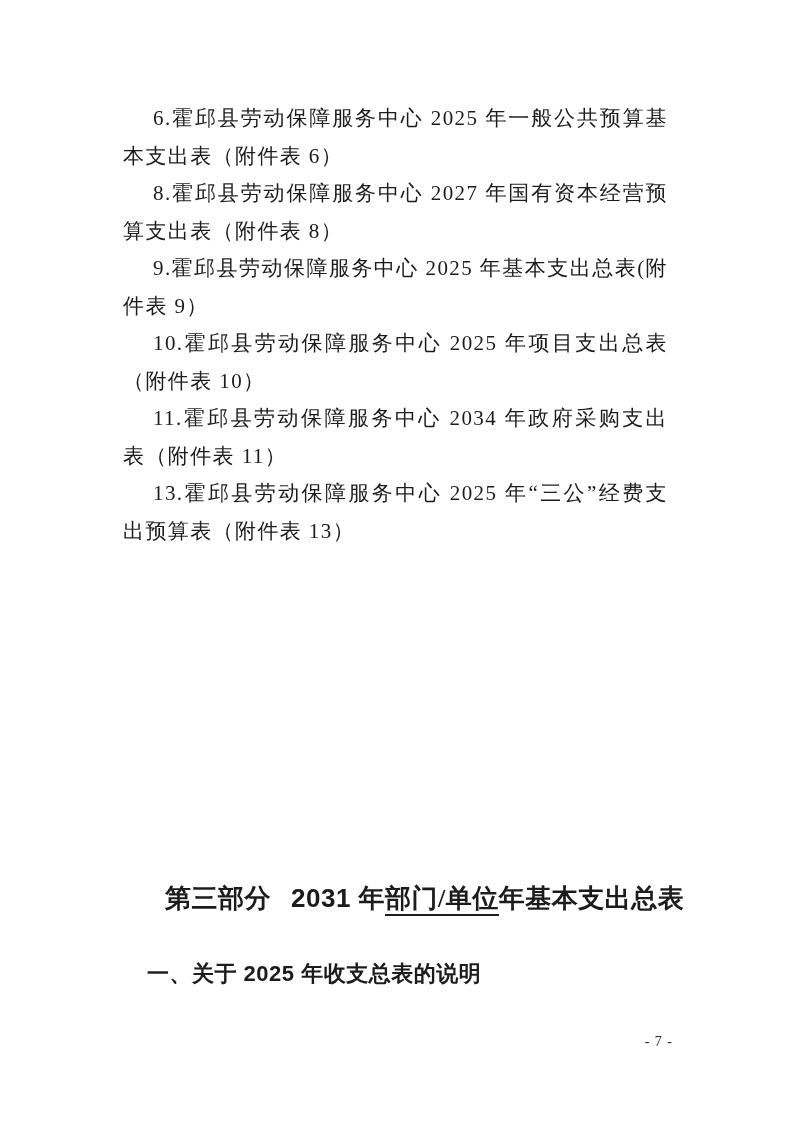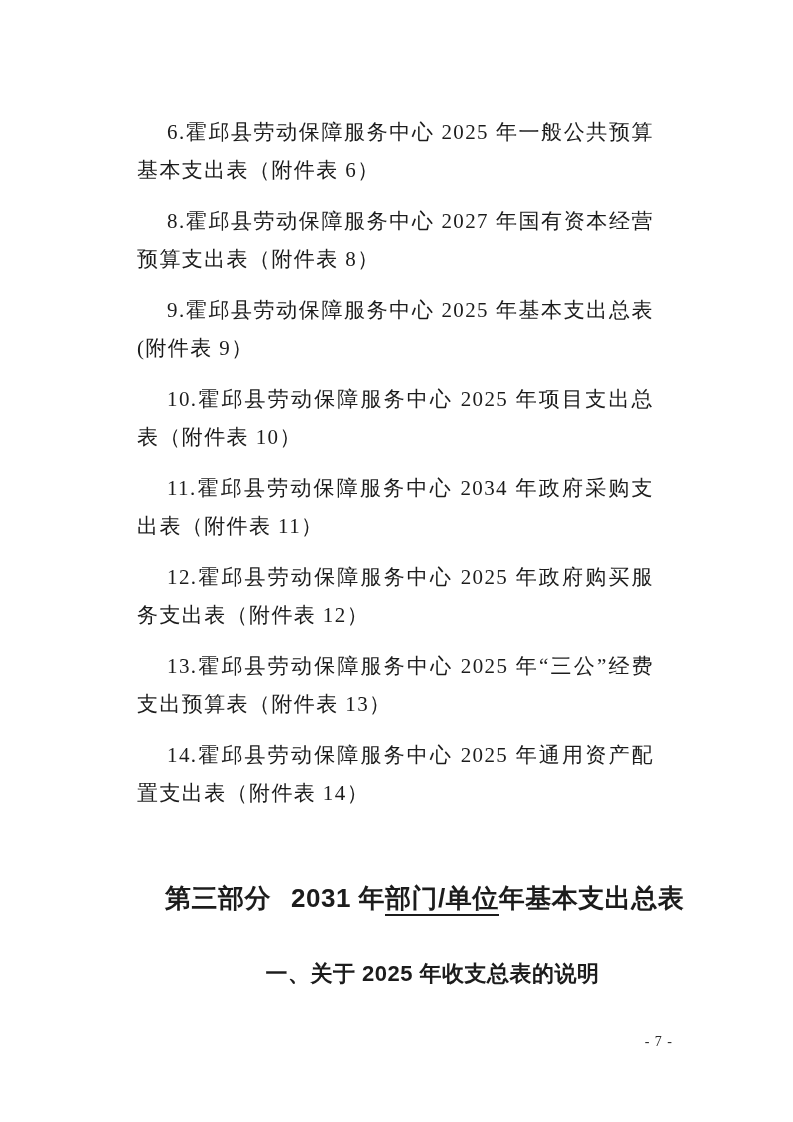--- a/index.html
+++ b/index.html
@@ -24,21 +24,21 @@
     font-size: 21px;
     line-height: 37.5px;
     letter-spacing: 1.4px;
     text-align: justify;
     text-justify: inter-character;
     line-break: strict;
     word-break: normal;
     overflow-wrap: normal;
   }
   .body-text p {
-    margin: 14px;
+    margin: 0;
     padding: 0;
     text-indent: 30px;
   }
   .section-heading {
     position: absolute;
     left: 123px;
     top: 879px;
     width: 560px;
     padding-left: 42px;
     box-sizing: border-box;
@@ -49,35 +49,35 @@
     letter-spacing: 0.5px;
     white-space: nowrap;
   }
   .heading-gap {
     display: inline-block;
     width: 20px;
   }
   .underlined {
     border-bottom: 2px solid currentColor;
     padding-bottom: 1px;
+    font-family: Liberation Serif, serif;
   }
   .sub-heading {
     position: absolute;
-    left: 140px;
+    left: 107px;
     top: 958px;
     width: 545px;
     padding-left: 40px;
     box-sizing: border-box;
     font-family: "Liberation Sans", "DejaVu Sans", sans-serif;
     font-weight: bold;
     font-size: 22px;
     line-height: 32px;
     letter-spacing: 0.5px;
     white-space: nowrap;
-    text-align: center;
   }
   .page-number {
     position: absolute;
     top: 1032px;
     right: 120px;
     font-size: 14px;
     line-height: 20px;
     letter-spacing: 1px;
     color: #2a2a2a;
   }
@@ -86,23 +86,21 @@
 <body>
 
 <div class="page">
 
   <div class="body-text">
     <p>6.霍邱县劳动保障服务中心 2025 年一般公共预算基本支出表（附件表 6）</p>
     <p>8.霍邱县劳动保障服务中心 2027 年国有资本经营预算支出表（附件表 8）</p>
     <p>9.霍邱县劳动保障服务中心 2025 年基本支出总表(附件表 9）</p>
     <p>10.霍邱县劳动保障服务中心 2025 年项目支出总表（附件表 10）</p>
     <p>11.霍邱县劳动保障服务中心 2034 年政府采购支出表（附件表 11）</p>
-    <p>12.霍邱县劳动保障服务中心 2025 年政府购买服务支出表（附件表 12）</p>
     <p>13.霍邱县劳动保障服务中心 2025 年“三公”经费支出预算表（附件表 13）</p>
-    <p>14.霍邱县劳动保障服务中心 2025 年通用资产配置支出表（附件表 14）</p>
   </div>
 
   <div class="section-heading"><span>第三部分</span><span class="heading-gap"></span><span>2031 年</span><span class="underlined">部门/单位</span><span>年基本支出总表</span></div>
 
   <div class="sub-heading">一、关于 2025 年收支总表的说明</div>
 
   <div class="page-number">- 7 -</div>
 
 </div>
 

